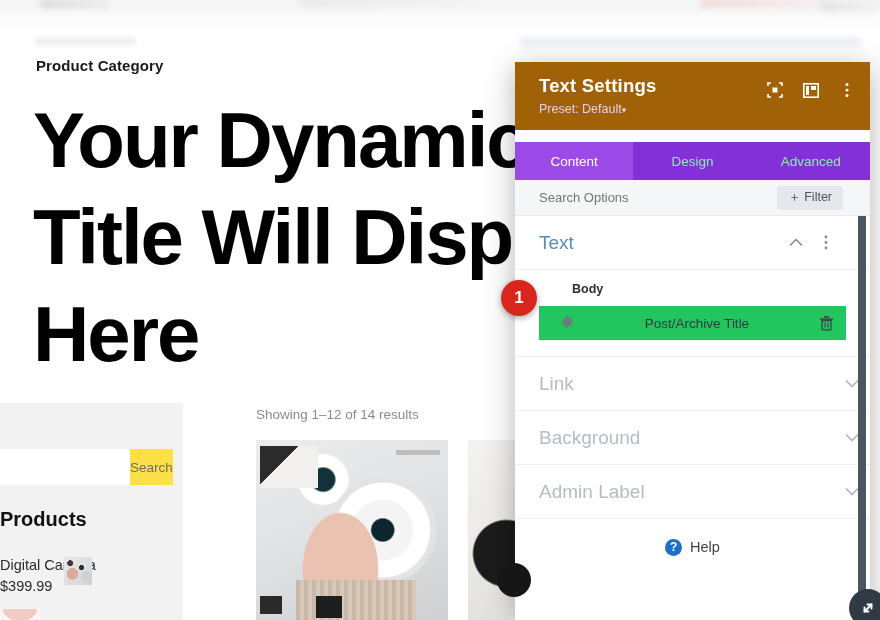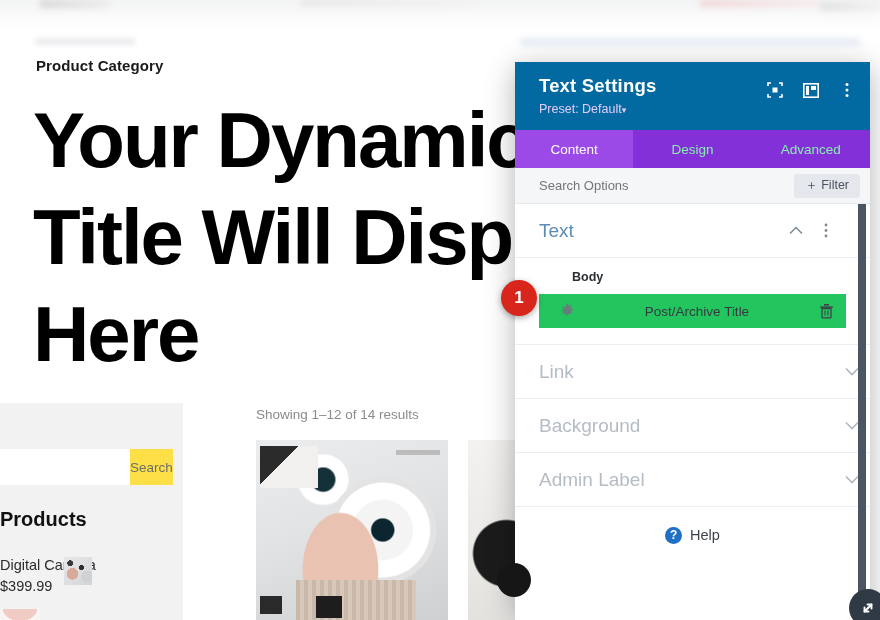--- a/index.html
+++ b/index.html
@@ -116,39 +116,39 @@
   .photo-lens .soft { position:absolute; left:48%; top:8px; width:34px; height:44px;
      background:#e7e3de; filter: blur(5px); }
 
   
   .modal {
     position: absolute; left: 515px; top: 62px; width: 355px; height: 548px;
     background: #ffffff;
     box-shadow: 0 6px 28px rgba(0,0,0,.30);
   }
   .modal-header {
-    position: relative; height: 68px; background: #0369a1;
+    position: relative; height: 68px; background: #a16207;
     padding: 13px 16px 0 24px;
   }
   .modal-title { font-size: 18.5px; font-weight: 700; color: #ffffff; letter-spacing: .2px; }
   .modal-preset { margin-top: 5px; font-size: 12.5px; color: #e3cdf5; }
   .modal-preset .caret { font-size: 9px; }
   .header-icons { position: absolute; right: 14px; top: 19px; display: flex; gap: 18px; align-items: center; }
   .hicon { width: 18px; height: 18px; display: flex; align-items: center; justify-content: center; cursor: pointer; }
 
-  .tabs { display: flex; height: 38px; background: #8430d8; }
+  .tabs { display: flex; height: 38px; background: #8430d8; margin-top: 12px; }
   .tab {
     flex: 1; display: flex; align-items: center; justify-content: center;
     font-size: 13.5px; color: #86efac; cursor: pointer; font-weight: 400;
   }
   .tab.active { background: #9b4ae8; color: #ffffff; }
 
   .searchbar {
     height: 36px; background: #f4f6f8; border-bottom: 1px solid #e6eaee;
-    display: flex; align-items: center; padding: 0 10px 0 24px; justify-content: space-between;
+    display: flex; align-items: center; padding: 0 27px 0 24px; justify-content: space-between;
   }
   .search-options {
     border: none; outline: none; background: transparent;
     font-family: "Liberation Sans", sans-serif; font-size: 13px; color: #9aa3ad; flex: 1;
   }
   .filter-btn {
     background: #e4e8ec; border: none; border-radius: 3px; height: 24px; padding: 0 11px;
     font-family: "Liberation Sans", sans-serif; font-size: 12.5px; color: #4a5260; cursor: pointer;
     display: flex; align-items: center; gap: 5px; text-align: right;
   }

